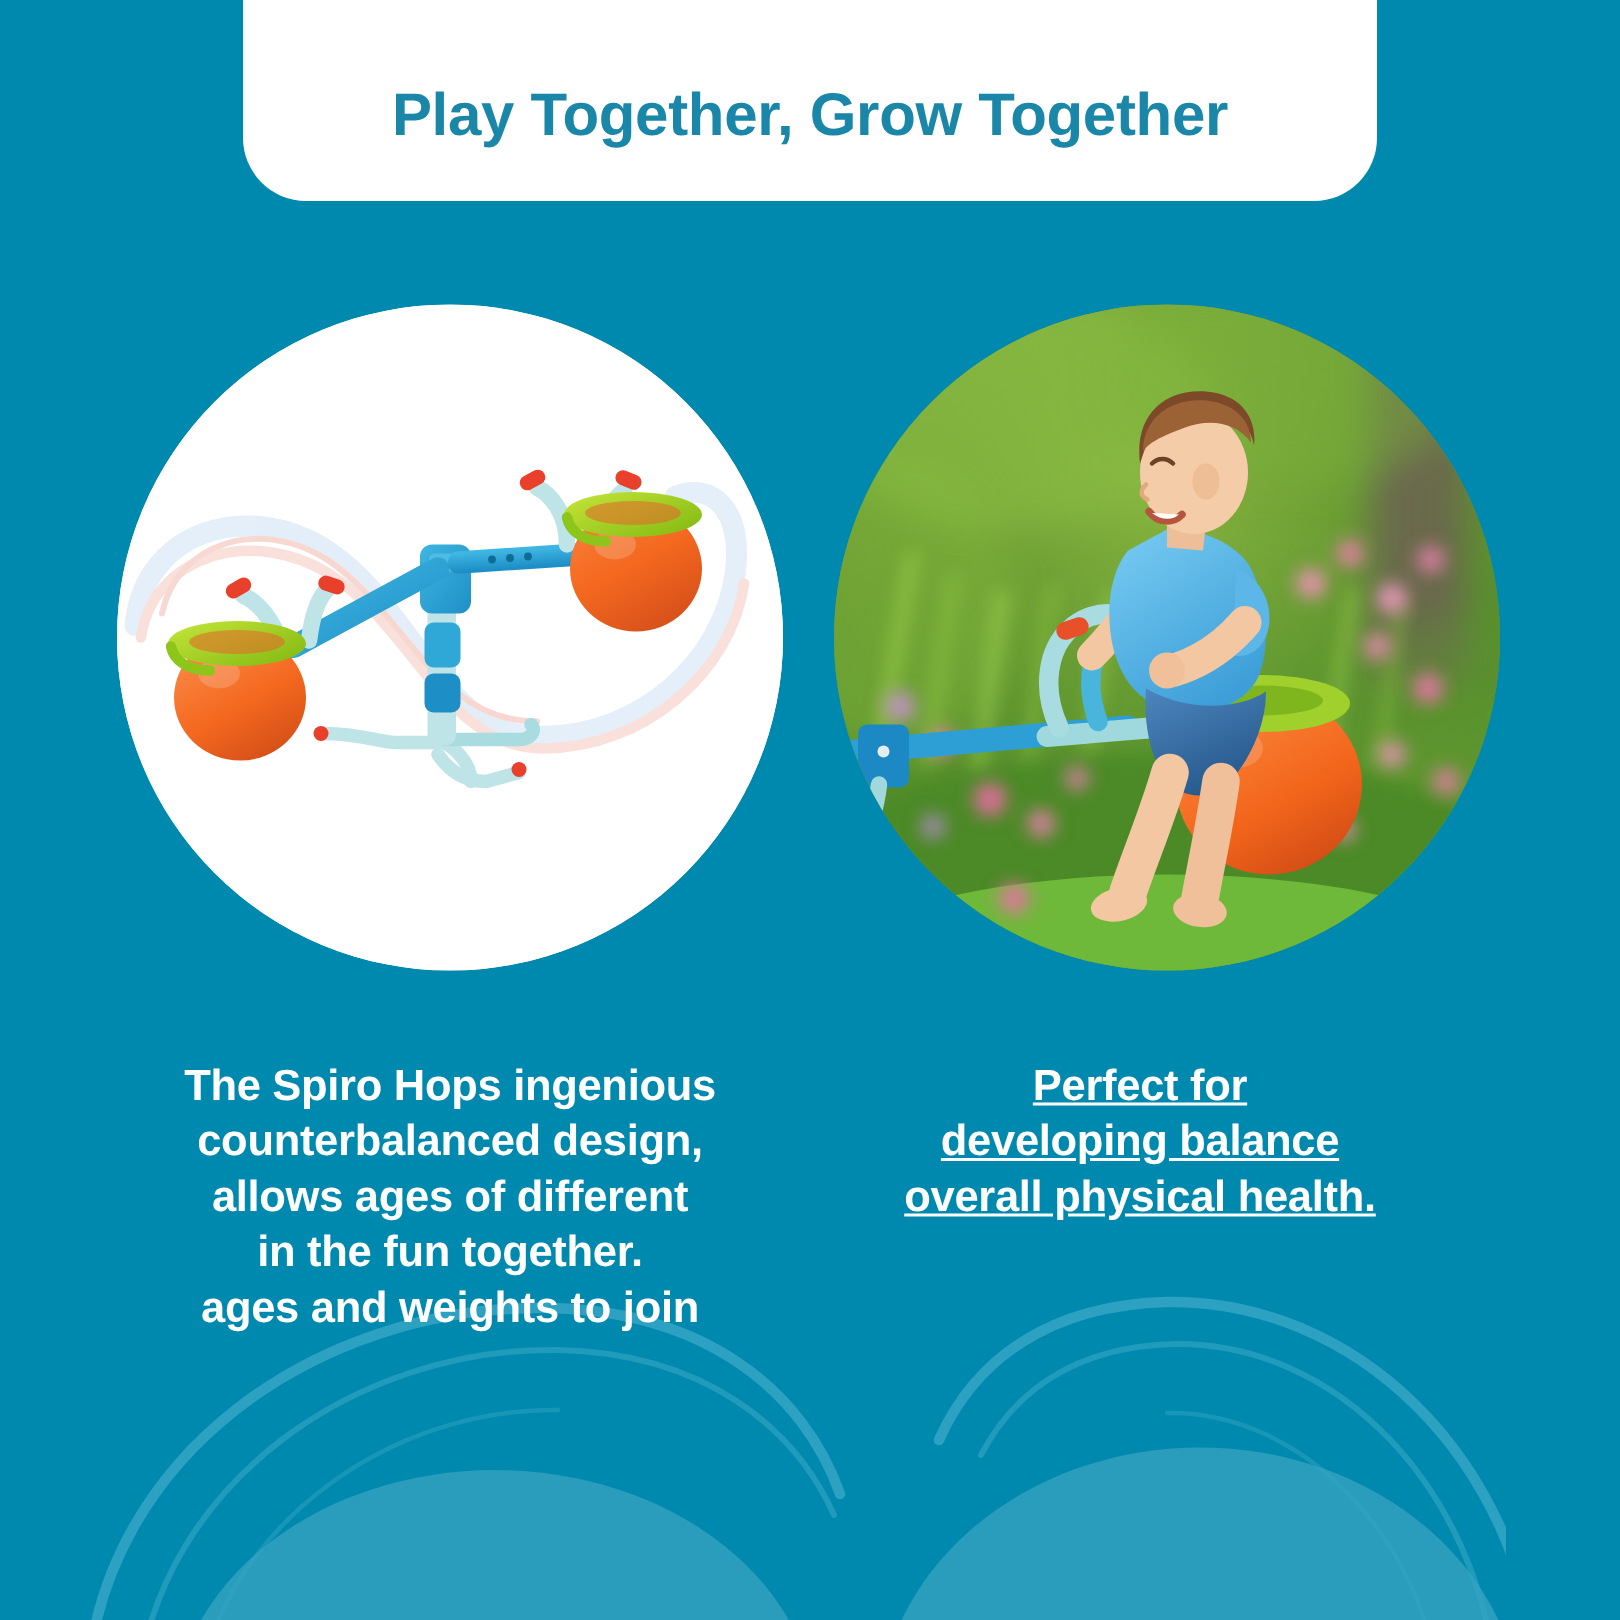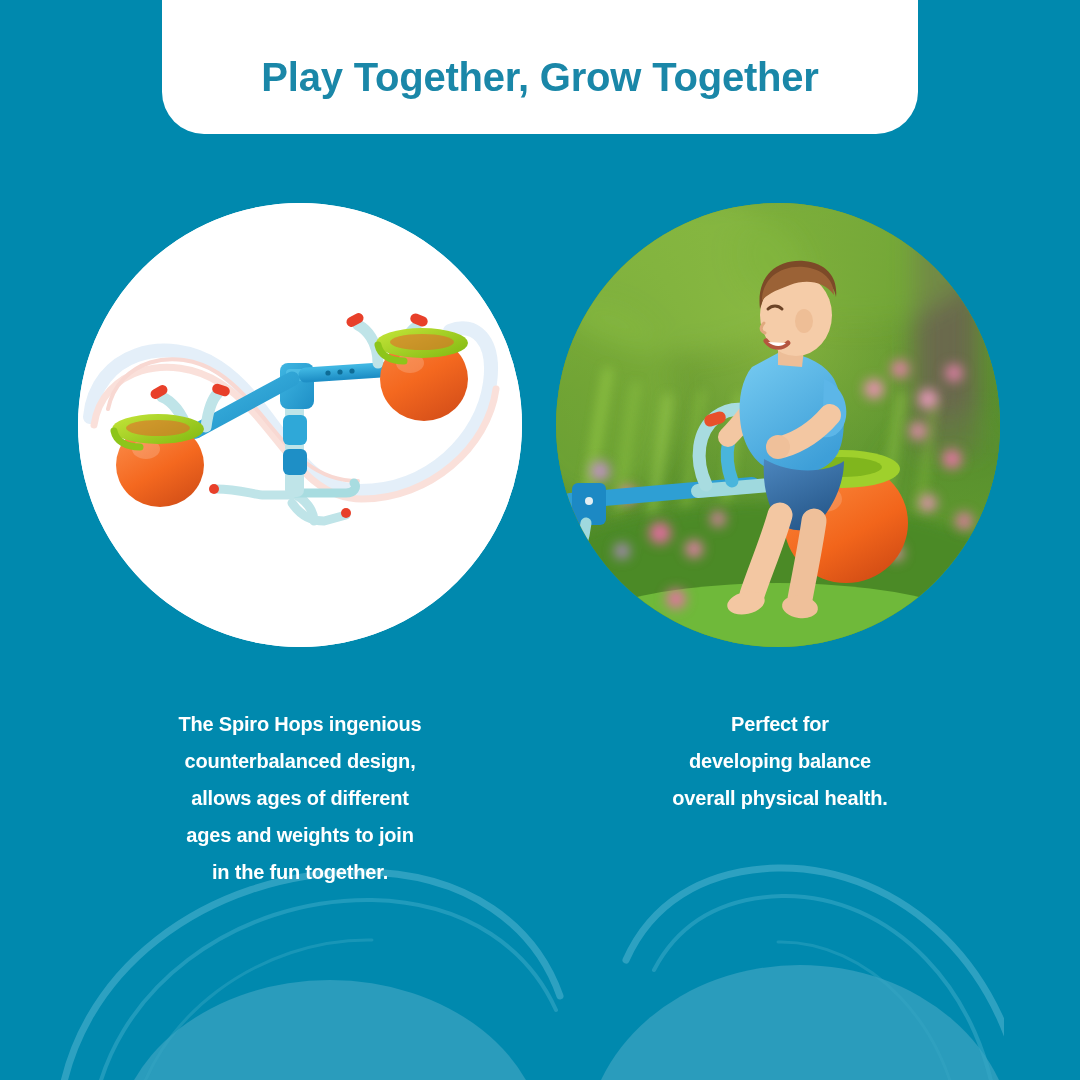--- a/index.html
+++ b/index.html
@@ -79,29 +79,29 @@
   }
 
   .media-svg { display: block; width: 100%; height: 100%; }
 
   
   .caption {
     position: absolute;
     top: 706px;
     width: 476px;
     color: #FFFFFF;
-    font-size: 20px;
+    font-size: 29px;
     font-weight: 700;
     line-height: 37px;
     text-align: center;
     letter-spacing: -0.2px;
   }
 
   #caption-left  { left: 62px; }
-  #caption-right { left: 542px; }
+  #caption-right { left: 522px; text-decoration: underline; }
 
   .caption .ln { display: block; white-space: nowrap; }
 </style>
 </head>
 <body>
 
 <div id="stage">
 
   <svg id="bottom-decor" viewBox="0 0 1080 260" preserveAspectRatio="none" aria-hidden="true">
     <defs>
@@ -364,22 +364,22 @@
         <path d="M 210 138 C 216 146 226 146 232 140" stroke="#B5553F" stroke-width="5" fill="none" stroke-linecap="round"></path>
         <path d="M 212 139 C 218 144 226 144 230 140" fill="#FFFFFF"></path>
       </g>
     </svg>
   </div>
 
   <div id="caption-left" class="caption">
     <span class="ln">The Spiro Hops ingenious</span>
     <span class="ln">counterbalanced design,</span>
     <span class="ln">allows ages of different</span>
+    <span class="ln">in the fun together.</span>
     <span class="ln">ages and weights to join</span>
-    <span class="ln">in the fun together.</span>
   </div>
 
   <div id="caption-right" class="caption">
     <span class="ln">Perfect for</span>
     <span class="ln">developing balance</span>
     <span class="ln">overall physical health.</span>
   </div>
 
 </div>
 

